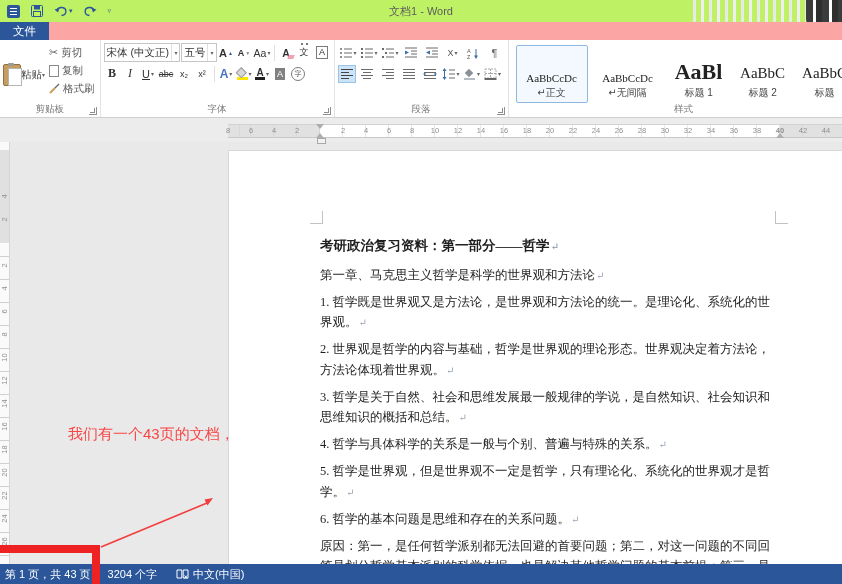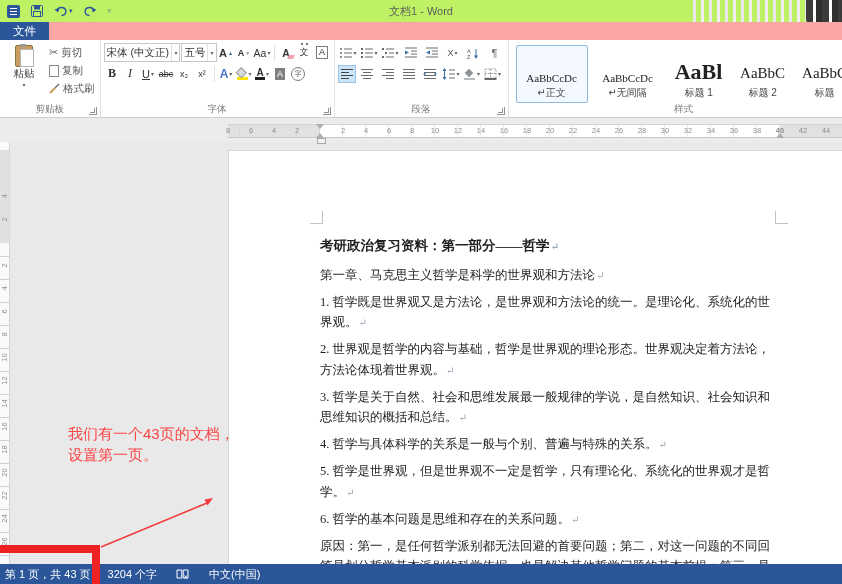--- a/index.html
+++ b/index.html
@@ -28,21 +28,21 @@
   .tab-file{background:#2b579a;color:#fff;padding:0 13px;display:flex;align-items:center;}
   .tab.active{color:#2b579a;background:#fff;border:1px solid #d4d4d4;border-bottom:none;}
   
   .ribbon{position:absolute;top:40px;left:0;right:0;height:78px;background:#fff;border-bottom:1px solid #cfcfcf;display:flex;box-sizing:border-box;}
   .group{position:relative;border-right:1px solid #e3e3e3;padding:2px 3px 13px 3px;box-sizing:border-box;}
   .group-label{position:absolute;bottom:1px;left:0;right:0;text-align:center;font-size:9.5px;color:#7a7a7a;}
   .dlg{position:absolute;right:3px;bottom:2px;width:7px;height:7px;border-right:1px solid #8f8f8f;border-bottom:1px solid #8f8f8f;}
   .dlg::before{content:"";position:absolute;left:1px;top:1px;width:4px;height:4px;border-right:1px solid #8f8f8f;border-bottom:1px solid #8f8f8f;}
   
   .grp-clip{width:112px;display:flex;}
-  .paste-btn{width:42px;display:flex;flex-direction:column;align-items:center;justify-content:flex-start;font-size:10.5px;color:#444;padding-top:3px;}
+  .paste-btn{width:42px;display:flex;flex-direction:row;align-items:center;justify-content:flex-start;font-size:10.5px;color:#444;padding-top:3px;}
   .clip-base{width:16px;height:20px;background:#c79d62;border:1px solid #8f7142;border-radius:2px;position:relative;}
   .clip-base::before{content:"";position:absolute;left:4px;top:-2px;width:6px;height:3px;background:#9a9a9a;border-radius:1px;}
   .clip-base::after{content:"";position:absolute;left:4px;top:3px;width:12px;height:16px;background:#fff;border:1px solid #b5b5b5;}
   .paste-caret{font-size:6px;color:#666;}
   .small-btns{display:flex;flex-direction:column;gap:1px;margin-left:2px;font-size:10.5px;color:#555;padding-top:2px;}
   .sbtn{display:flex;align-items:center;gap:3px;height:17px;padding:0 2px;white-space:nowrap;}
   .ico-cut{font-size:11px;color:#6b6b6b;line-height:11px;}
   .ico-copy{width:8px;height:10px;border:1px solid #8a8a8a;background:#fff;position:relative;}
   .ico-copy::before{content:"";position:absolute;left:2px;top:-3px;width:8px;height:10px;border:1px solid #8a8a8a;background:#fff;z-index:-1;}
   
@@ -117,21 +117,21 @@
   .note{position:absolute;left:68px;top:281px;color:#fa4545;font-size:15px;line-height:21px;font-family:"Liberation Sans","DejaVu Sans",sans-serif;}
   
   .overlay{position:absolute;top:0;left:0;width:842px;height:584px;pointer-events:none;z-index:60;}
   .red-box{position:absolute;left:-8px;top:545px;width:108px;height:60px;border:8px solid #ee2222;box-sizing:border-box;border-bottom:none;z-index:55;}
   
   .statusbar{position:absolute;left:0;right:0;bottom:0;height:20px;background:#2b579a;color:#fff;display:flex;align-items:center;font-size:11px;z-index:10;}
   .sb-item{display:flex;align-items:center;white-space:nowrap;}
   .sb-page{margin-left:5px;}
   .sb-words{margin-left:17px;}
   .sb-proof{margin-left:19px;}
-  .sb-lang{margin-left:20px;}
+  .sb-lang{margin-left:4px;}
 </style>
 </head>
 <body>
 
 <div class="titlebar">
   <div class="qat">
     <span class="word-logo"></span>
     <span>
         <svg width="12" height="12" viewBox="0 0 12 12">
           <rect x="0.5" y="0.5" width="11" height="11" rx="1" fill="none" stroke="#2b579a"></rect>
@@ -504,21 +504,20 @@
       <p class="para"><span>1. 哲学既是世界观又是方法论，是世界观和方法论的统一。是理论化、系统化的世界观。</span><span class="pilcrow">↵</span></p>
       <p class="para"><span>2. 世界观是哲学的内容与基础，哲学是世界观的理论形态。世界观决定着方法论，方法论体现着世界观。</span><span class="pilcrow">↵</span></p>
       <p class="para"><span>3. 哲学是关于自然、社会和思维发展最一般规律的学说，是自然知识、社会知识和思维知识的概括和总结。</span><span class="pilcrow">↵</span></p>
       <p class="para"><span>4. 哲学与具体科学的关系是一般与个别、普遍与特殊的关系。</span><span class="pilcrow">↵</span></p>
       <p class="para"><span>5. 哲学是世界观，但是世界观不一定是哲学，只有理论化、系统化的世界观才是哲学。</span><span class="pilcrow">↵</span></p>
       <p class="para"><span>6. 哲学的基本问题是思维和存在的关系问题。</span><span class="pilcrow">↵</span></p>
       <p class="para"><span>原因：第一，是任何哲学派别都无法回避的首要问题；第二，对这一问题的不同回答是划分哲学基本派别的科学依据，也是解决其他哲学问题的基本前提；第三，是人类实际生活中的基本问题，决定着人们思想和行动的出发点和方向。</span></p>
     </div>
   <div class="note" style="color: rgb(250, 69, 69);">
       <div class="note-line">我们有一个43页的文档，</div>
-      <div class="note-line">设置第一页。</div>
     </div>
 </div>
 
 <div class="red-box"></div>
 <svg class="overlay">
   <line x1="101" y1="547" x2="207" y2="503" stroke="#f23d3d" stroke-width="1.6"></line>
   <polygon points="213,498 204.5,499.5 207.5,505.5" fill="#f23d3d"></polygon>
 </svg>
 
 <div class="statusbar">

